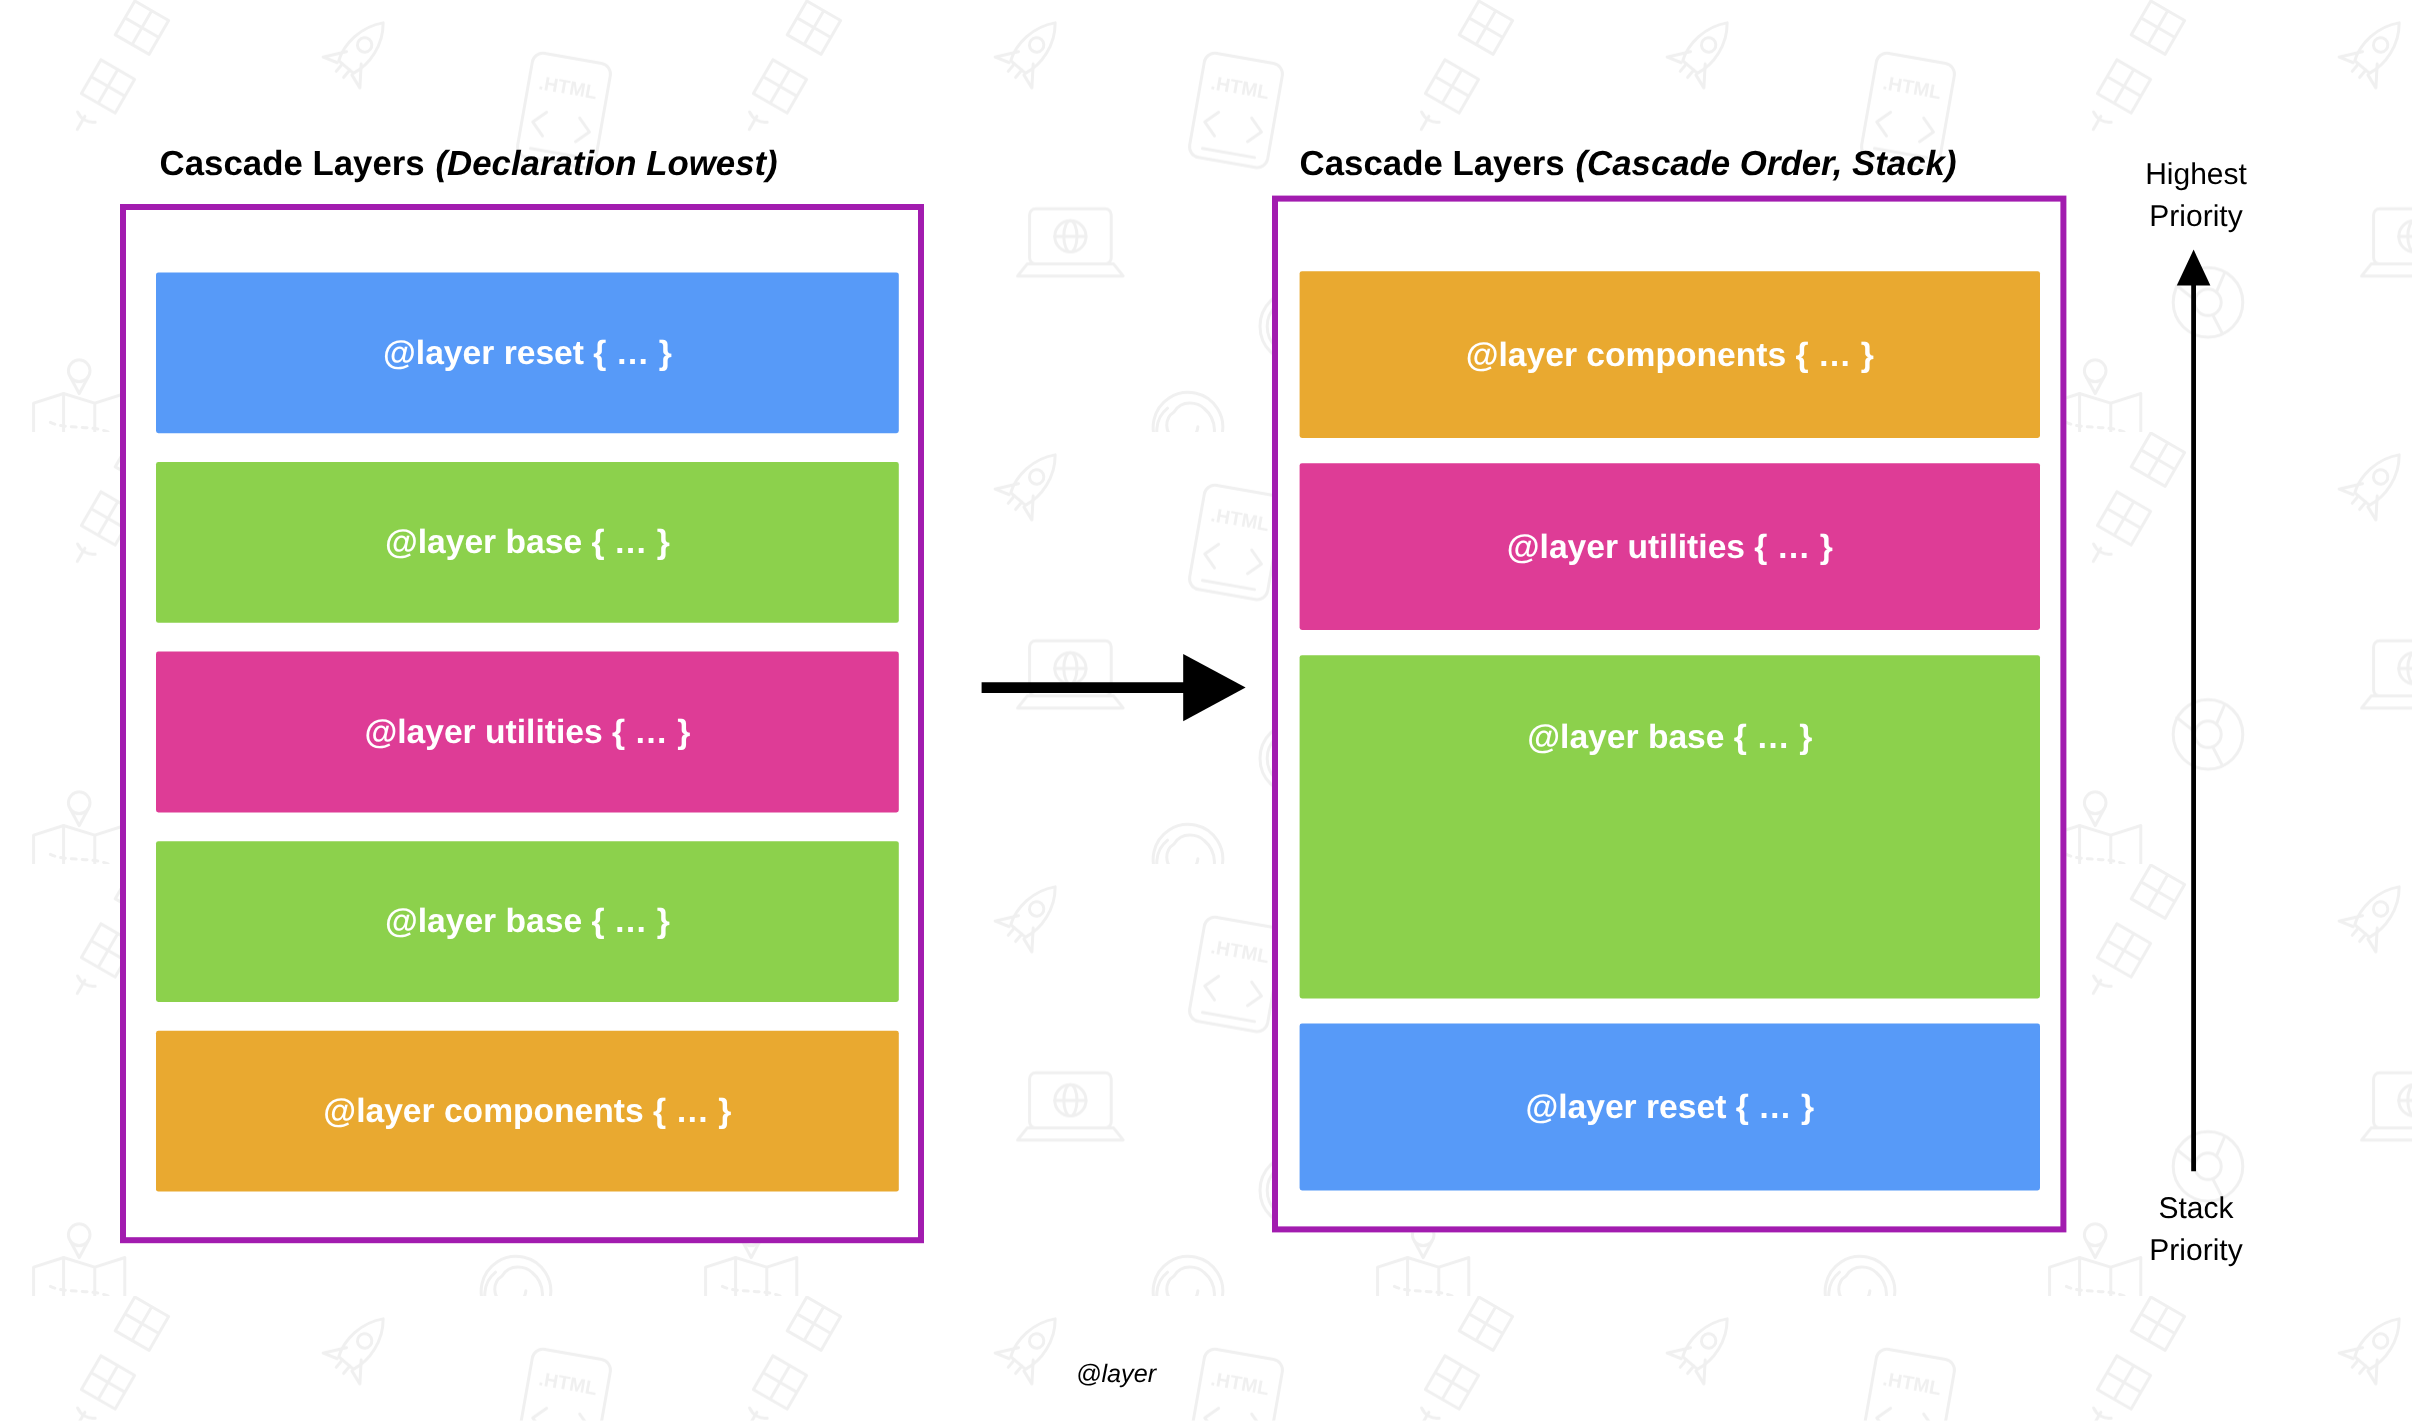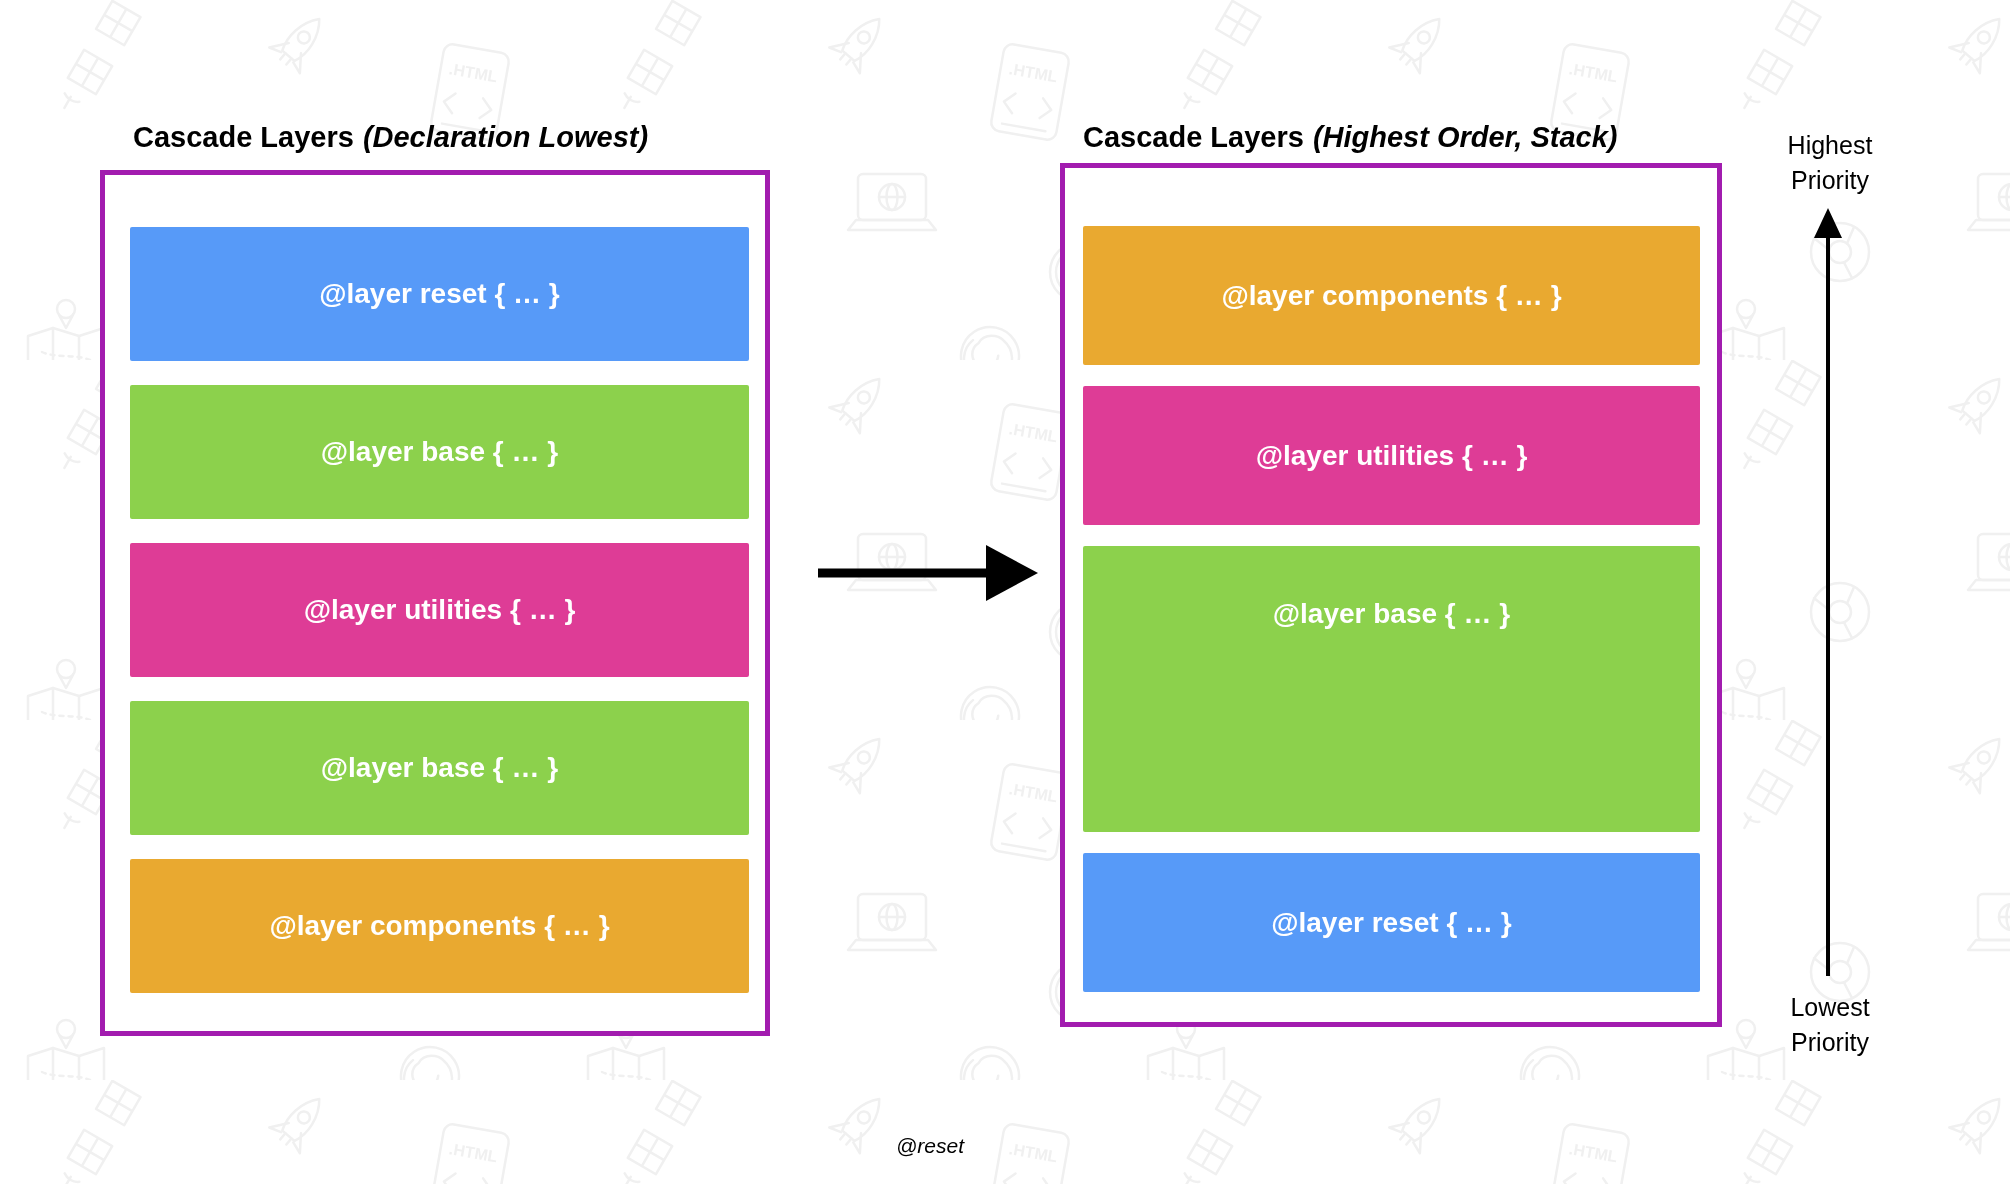--- a/index.html
+++ b/index.html
@@ -112,21 +112,21 @@
     </pattern>
   </defs>
   <rect x="0" y="0" width="2010" height="1184" fill="url(#wm)" style="fill:url(#wm)" stroke="none"></rect>
 </svg>
 
 <div class="panel-title" id="left-title">
   <span>Cascade Layers</span><span class="subtitle">(Declaration Lowest)</span>
 </div>
 
 <div class="panel-title" id="right-title">
-  <span>Cascade Layers</span><span class="subtitle">(Highest Order, Stack)</span>
+  <span>Cascade Layers</span><span class="subtitle">(Cascade Order, Stack)</span>
 </div>
 
 <div class="panel" id="left-panel">
   <div class="bar" style="background: rgb(87, 154, 248);">
       <span class="bar-label">@layer reset { … }</span>
     </div>
   <div class="bar" style="background: rgb(140, 209, 76);">
       <span class="bar-label">@layer base { … }</span>
     </div>
   <div class="bar" style="background: rgb(222, 60, 150);">
@@ -163,17 +163,17 @@
 <svg class="arrow-svg" id="v-arrow" width="48" height="782" viewBox="0 0 48 782" aria-hidden="true">
   <polygon points="10,36 24,6 38,36" fill="#000"></polygon>
   <line x1="24" y1="28" x2="24" y2="774" stroke="#000" stroke-width="4"></line>
 </svg>
 
 <div class="axis-label" id="highest-label">
   <div>Highest</div>
   <div>Priority</div>
 </div>
 <div class="axis-label" id="lowest-label">
-  <div>Lowest</div>
+  <div>Stack</div>
   <div>Priority</div>
 </div>
 
-<div id="credit">@reset</div>
+<div id="credit">@layer</div>
 
 </body></html>

